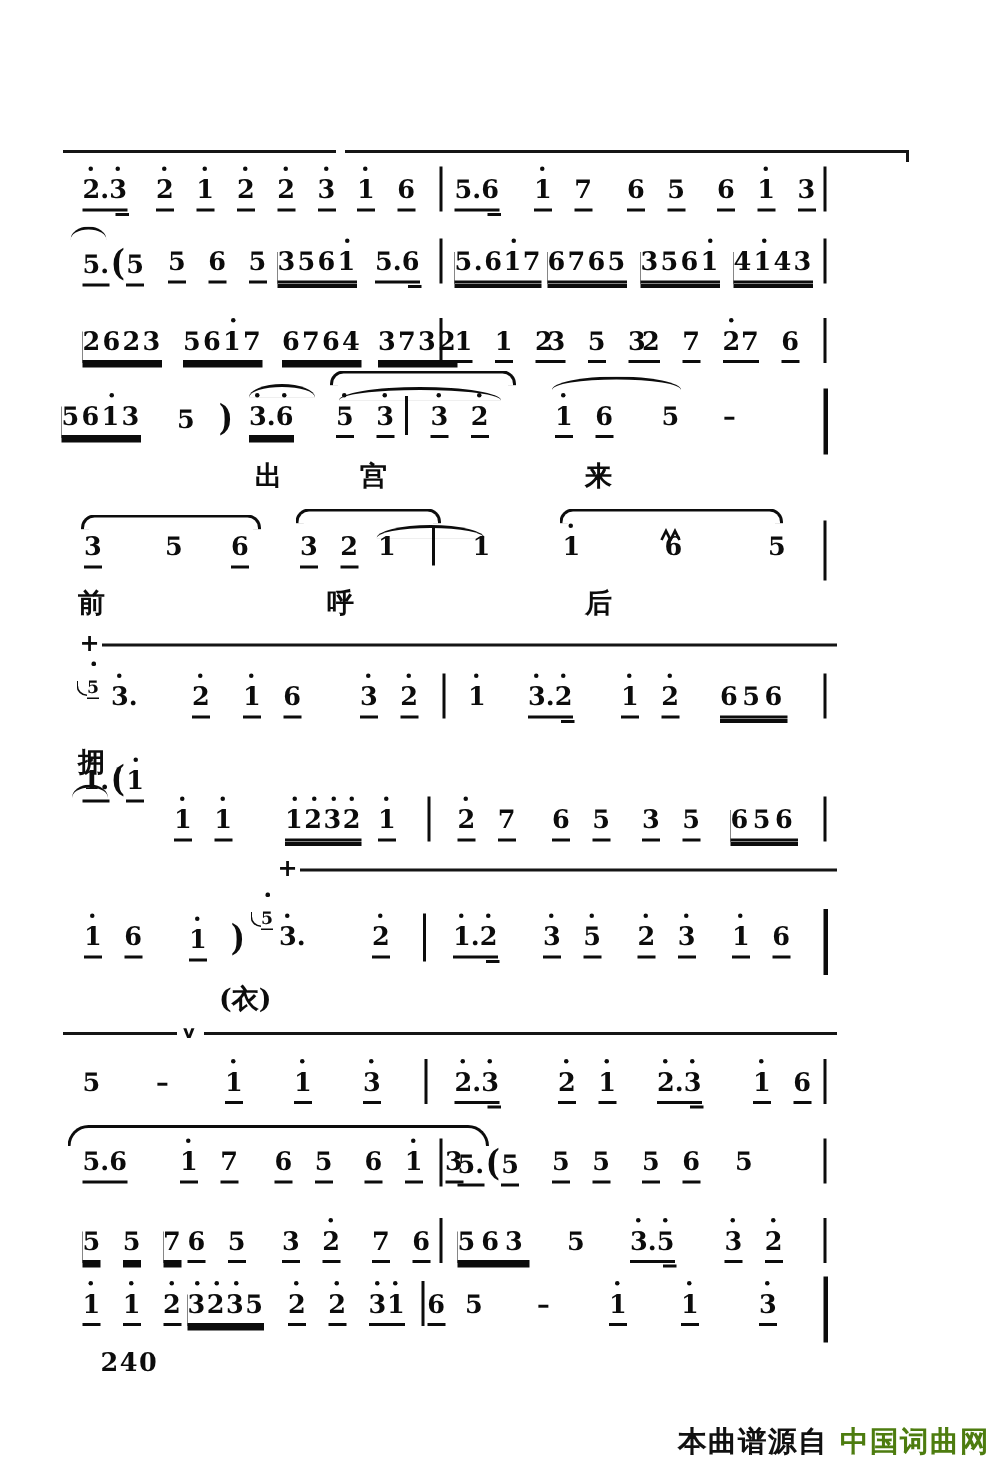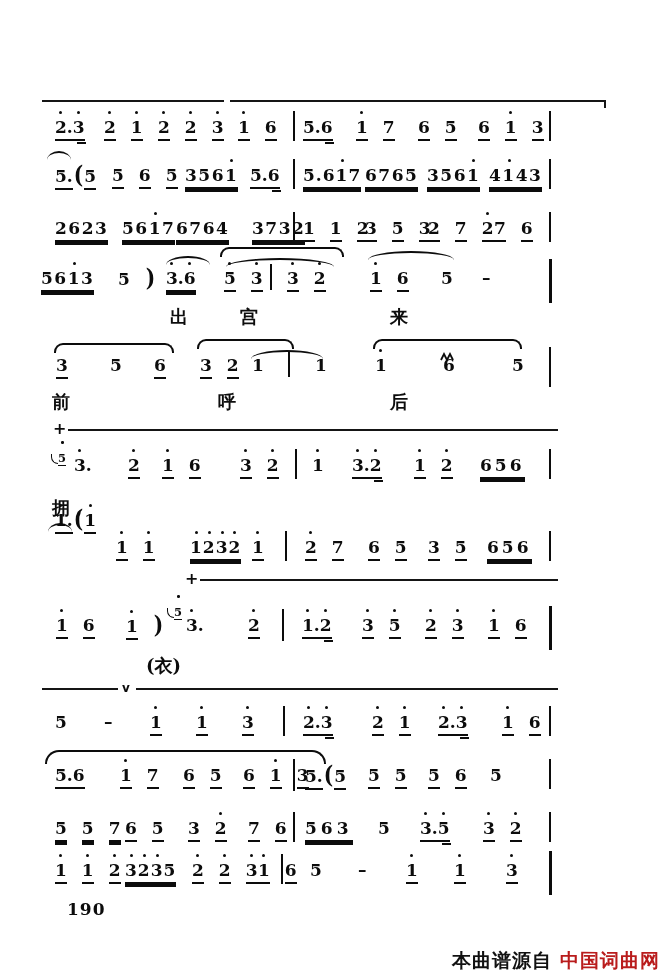--- a/index.html
+++ b/index.html
@@ -54,21 +54,21 @@
     <div class="cell" style="left: 250px; top: 165px;"><span class="run u1"><span class="g">5</span><span class="g">.</span><span class="g">6<span class="dl2"></span></span></span></div>
     <div class="bar" style="left: 293px; top: 159px; height: 30px;"></div>
     <div class="cell" style="left: 303px; top: 165px; letter-spacing: 1px; text-align: right;"><span class="run u2"><span class="g">5</span><span class="g">.</span><span class="g">6</span><span class="g">1<span class="oct"></span></span><span class="g">7</span></span></div>
     <div class="cell" style="left: 365px; top: 165px; letter-spacing: 1.5px;"><span class="run u2"><span class="g">6</span><span class="g">7</span><span class="g">6</span><span class="g">5</span></span></div>
     <div class="cell" style="left: 427px; top: 165px; letter-spacing: 1.5px;"><span class="run u2"><span class="g">3</span><span class="g">5</span><span class="g">6</span><span class="g">1<span class="oct"></span></span></span></div>
     <div class="cell" style="left: 489px; top: 165px; letter-spacing: 1.5px;"><span class="run u2"><span class="g">4</span><span class="g">1<span class="oct"></span></span><span class="g">4</span><span class="g">3</span></span></div>
     <div class="bar" style="left: 549px; top: 159px; height: 30px;"></div>
     <div class="arc curve" style="left: 47px; top: 151px; width: 24px;"></div>
     <div class="cell" style="left: 55px; top: 218px; letter-spacing: 1.5px;"><span class="run u2"><span class="g">2</span><span class="g">6</span><span class="g">2</span><span class="g">3</span></span></div>
     <div class="cell" style="left: 122px; top: 218px; letter-spacing: 1.5px;"><span class="run u2"><span class="g">5</span><span class="g">6</span><span class="g">1<span class="oct"></span></span><span class="g">7</span></span></div>
-    <div class="cell" style="left: 176px; top: 218px; letter-spacing: 1.5px;"><span class="run u2"><span class="g">6</span><span class="g">7</span><span class="g">6</span><span class="g">4</span></span></div>
+    <div class="cell" style="left: 188px; top: 218px; letter-spacing: 1.5px;"><span class="run u2"><span class="g">6</span><span class="g">7</span><span class="g">6</span><span class="g">4</span></span></div>
     <div class="cell" style="left: 252px; top: 218px; letter-spacing: 1.5px;"><span class="run u2"><span class="g">3</span><span class="g">7</span><span class="g">3</span><span class="g">2</span></span></div>
     <div class="bar" style="left: 293px; top: 212px; height: 30px;"></div>
     <div class="cell" style="left: 303px; top: 218px;"><span class="run u1"><span class="g">1</span></span><span class="gap"></span><span class="run u1"><span class="g">1</span></span><span class="gap"></span><span class="run u1"><span class="g">2</span></span></div>
     <div class="cell" style="left: 365px; top: 218px;"><span class="run u1"><span class="g">3</span></span><span class="gap"></span><span class="run u1"><span class="g">5</span></span><span class="gap"></span><span class="run u1"><span class="g">3</span></span></div>
     <div class="cell" style="left: 428px; top: 218px;"><span class="run u1"><span class="g">2</span></span><span class="gap"></span><span class="run u1"><span class="g">7</span></span><span class="gap"></span><span class="run u1"><span class="g">2<span class="oct"></span></span></span></div>
     <div class="cell" style="left: 494px; top: 218px;"><span class="run u1"><span class="g">7</span></span><span class="gap"></span><span class="run u1"><span class="g">6</span></span></div>
     <div class="bar" style="left: 549px; top: 212px; height: 30px;"></div>
     <div class="cell" style="left: 41px; top: 268px; letter-spacing: 1.5px;"><span class="run u2"><span class="g">5</span><span class="g">6</span><span class="g">1<span class="oct"></span></span><span class="g">3</span></span></div>
     <div class="cell" style="left: 118px; top: 268px;"><span class="run"><span class="g">5</span></span><span class="gap"></span><span class="run"><span class="g pr">)</span></span></div>
     <div class="cell" style="left: 166px; top: 268px;"><span class="run u2"><span class="g">3<span class="oct"></span></span><span class="g">.</span><span class="g">6<span class="oct"></span></span></span></div>
@@ -187,16 +187,16 @@
     <div class="cell" style="left: 258px; top: 860px;"><span class="run u1"><span class="g">1<span class="oct"></span></span></span><span class="gap"></span><span class="run u1"><span class="g">6</span></span></div>
     <div class="bar" style="left: 281px; top: 854px; height: 30px;"></div>
     <div class="cell" style="left: 310px; top: 860px;"><span class="run"><span class="g">5</span></span></div>
     <div class="cell" style="left: 358px; top: 860px;"><span class="run"><span class="g">–</span></span></div>
     <div class="cell" style="left: 406px; top: 860px;"><span class="run u1"><span class="g">1<span class="oct"></span></span></span></div>
     <div class="cell" style="left: 454px; top: 860px;"><span class="run u1"><span class="g">1<span class="oct"></span></span></span></div>
     <div class="cell" style="left: 506px; top: 860px;"><span class="run u1"><span class="g">3<span class="oct"></span></span></span></div>
     <div class="bar" style="left: 549px; top: 851px; height: 44px; width: 3px;"></div>
   </div>
 
-<div class="pagenum" style="left:67px;top:899px;">190</div>
+<div class="pagenum" style="left:67px;top:899px;">240</div>
 
 <div class="footer" style="left:452px;top:948px;color:#111;">本曲谱源自</div>
-<div class="footer" style="left: 560px; top: 948px; color: #b91c1c;">中国词曲网</div>
+<div class="footer" style="left: 560px; top: 948px; color: #4d7c0f;">中国词曲网</div>
 
 </body></html>

